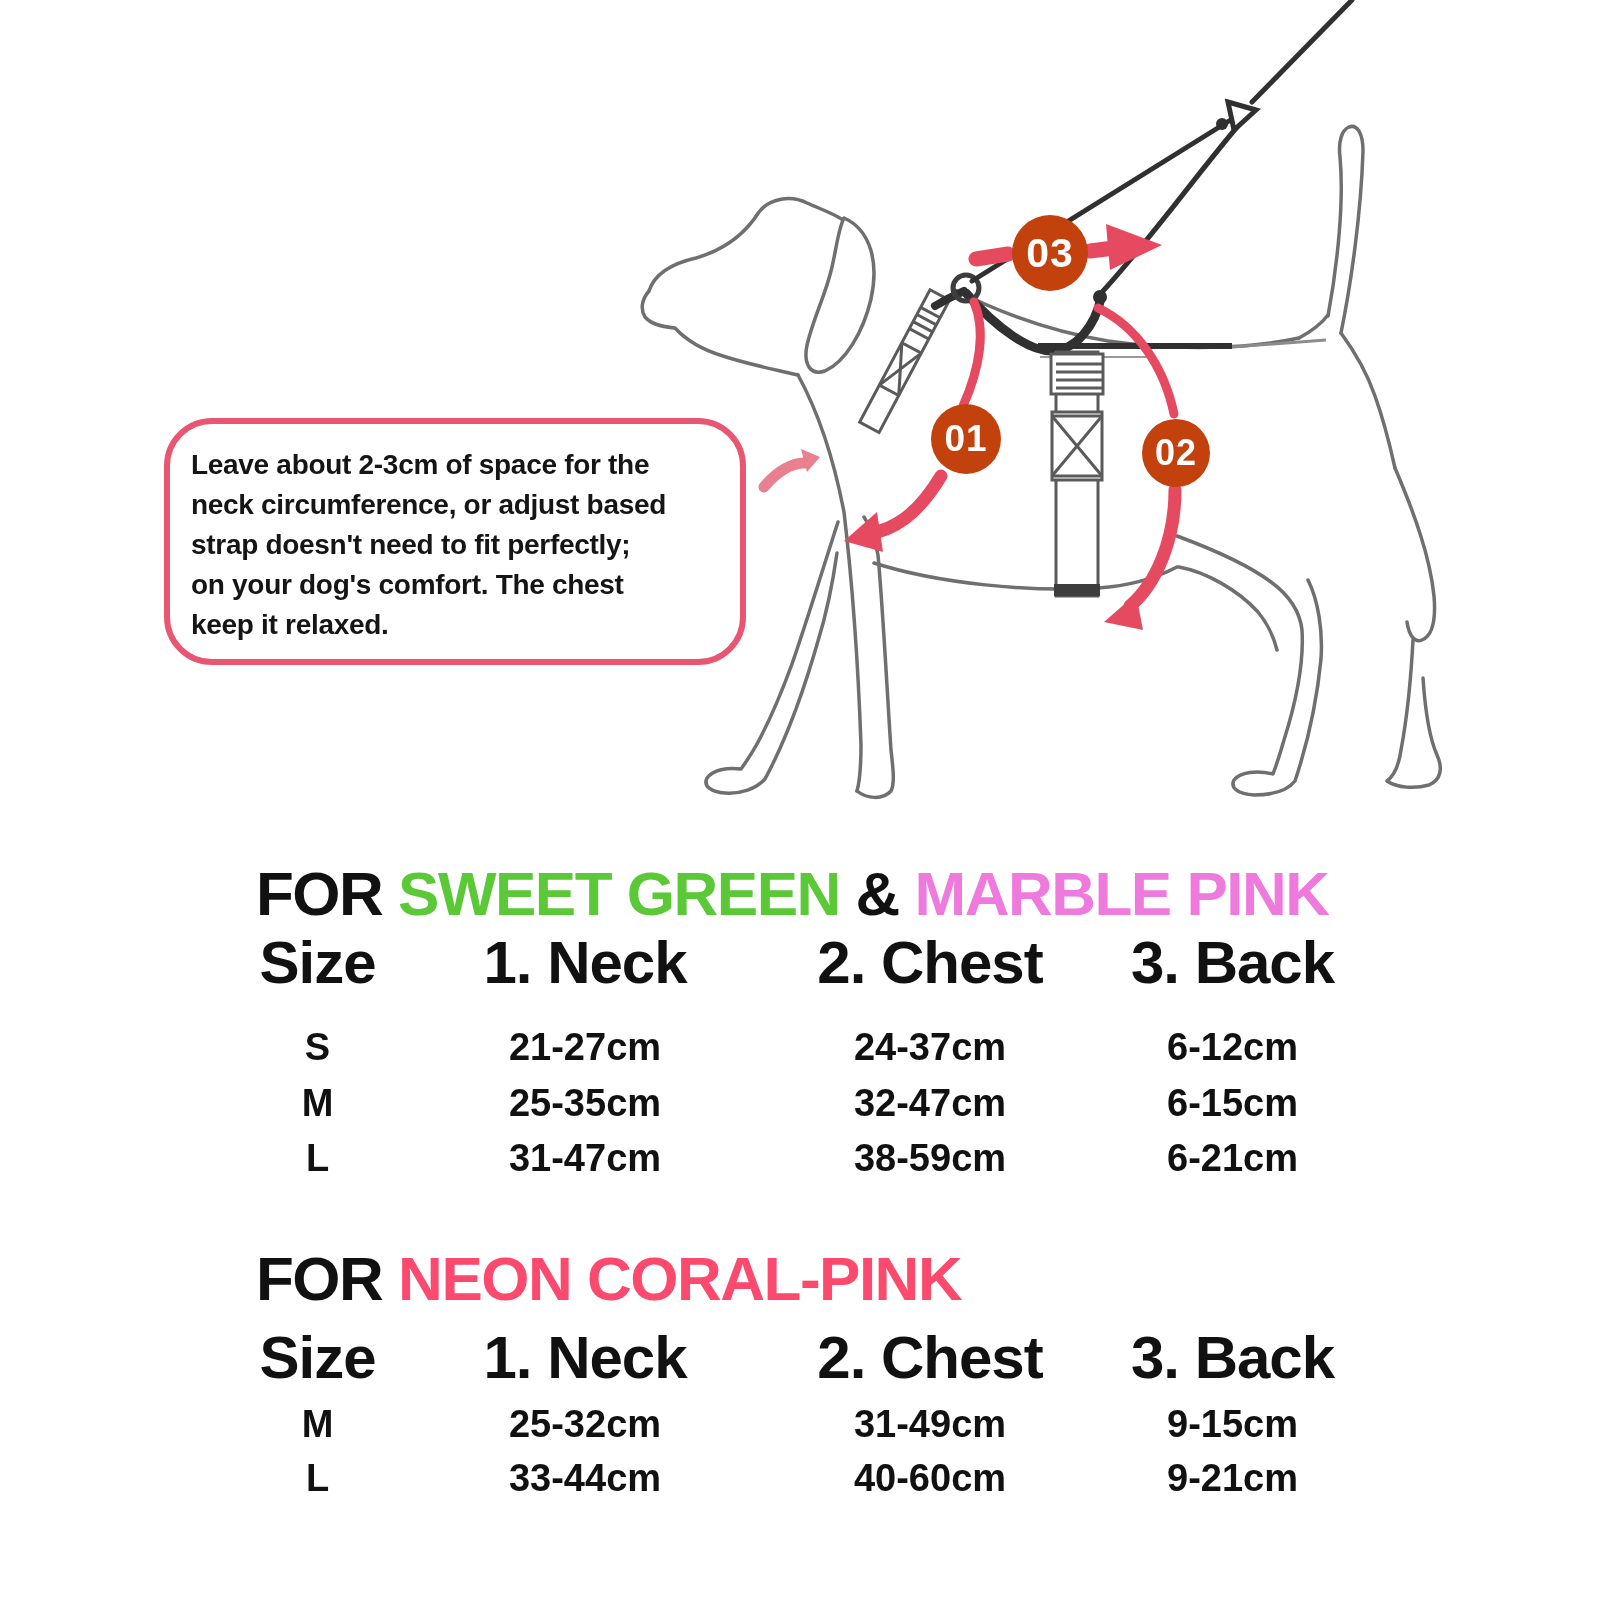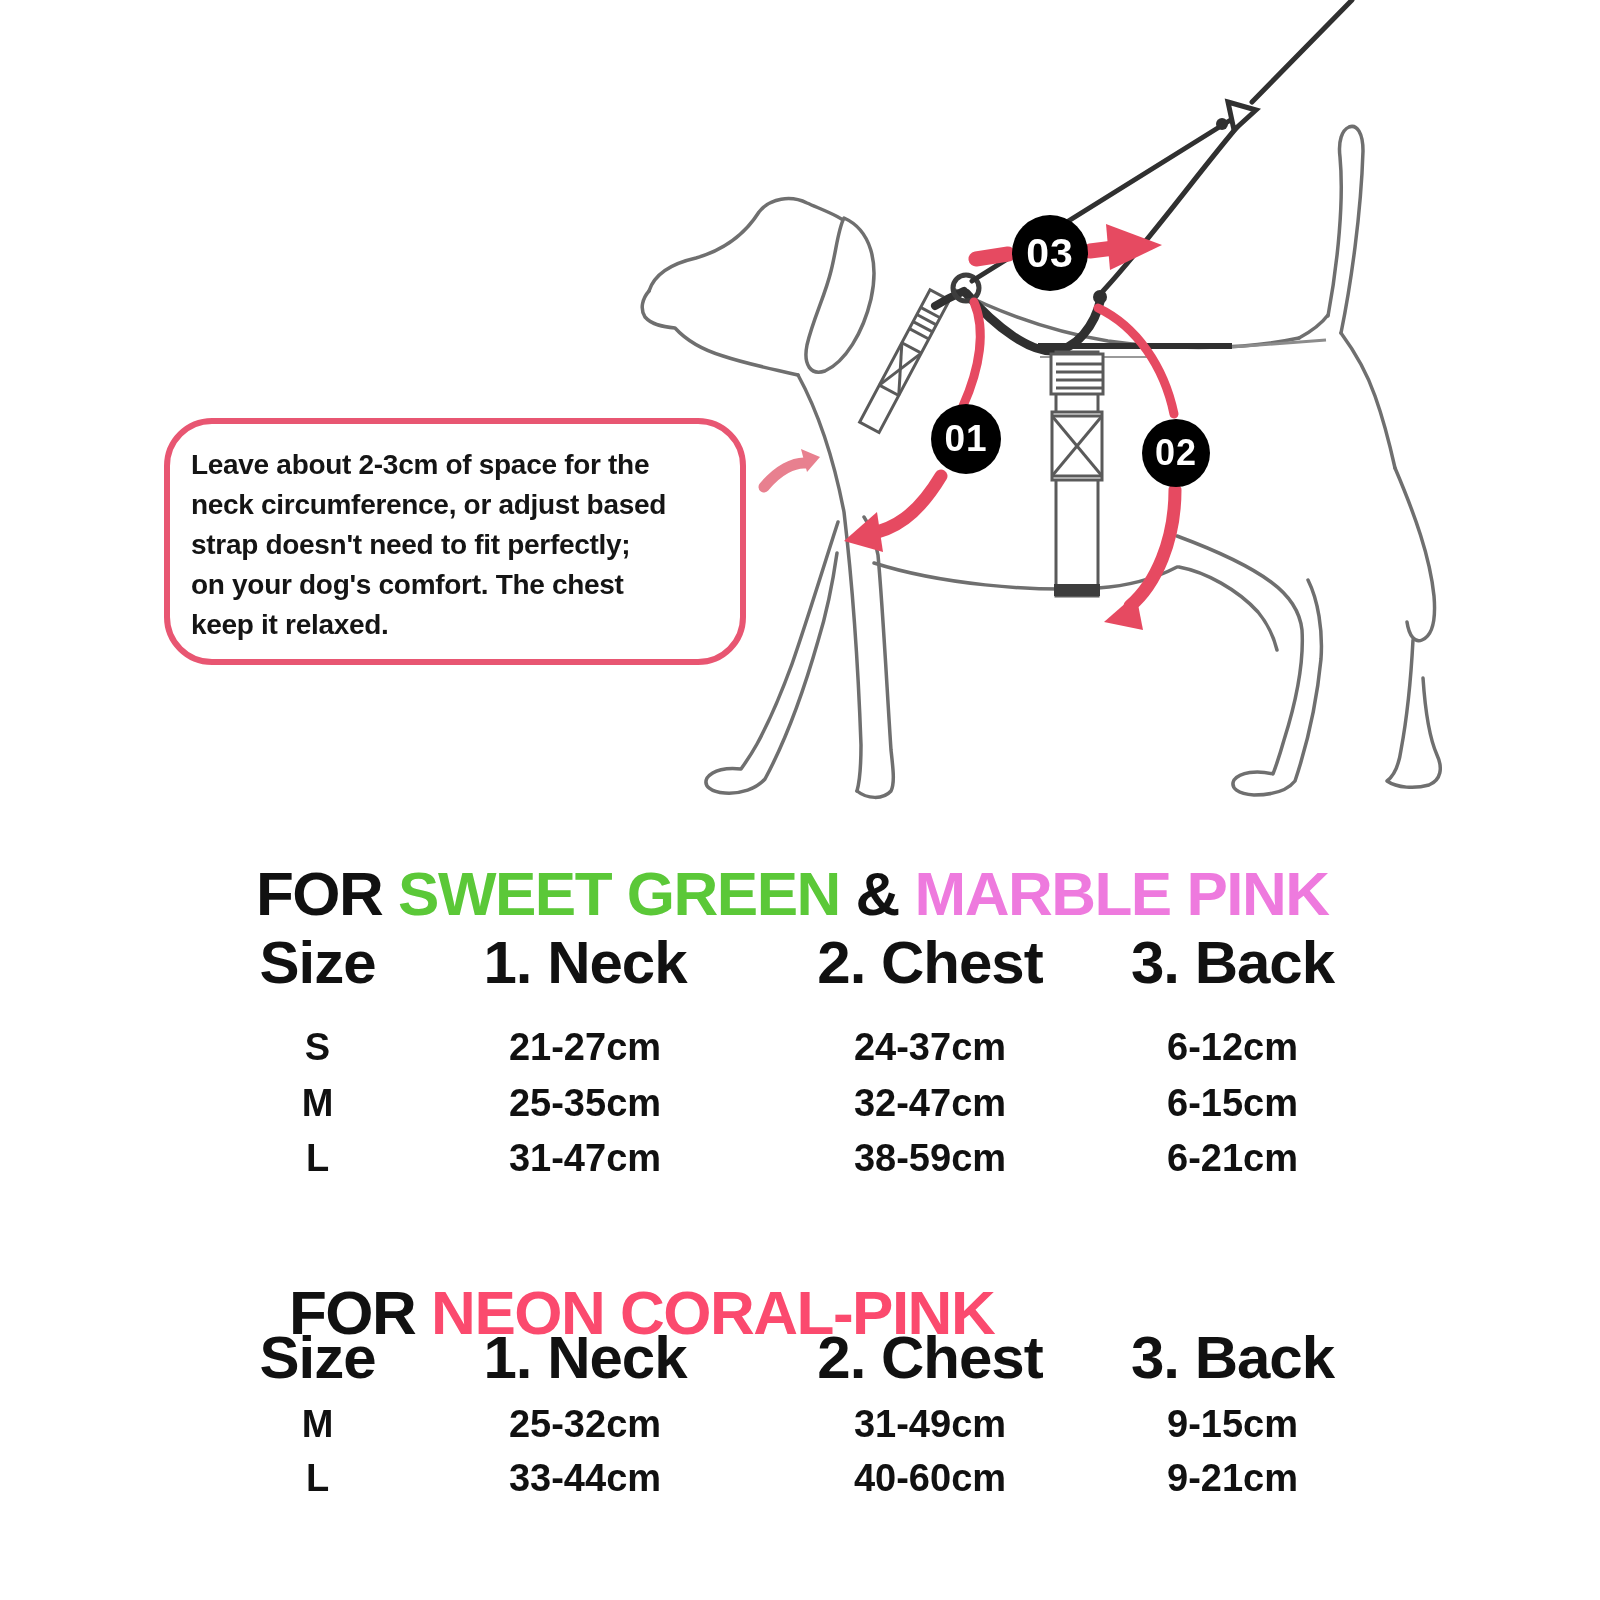--- a/index.html
+++ b/index.html
@@ -2,39 +2,39 @@
 <html><head>
 <meta charset="utf-8">
 <style>
   html,body{margin:0;padding:0;background:#ffffff;}
   body{width:1600px;height:1600px;position:relative;overflow:hidden;
        font-family:"Liberation Sans","DejaVu Sans",sans-serif;color:#111;}
   .stage{position:absolute;inset:0;}
   svg{position:absolute;left:0;top:0;}
 
   
-  .callout{position:absolute;border-radius:50%;background:#000000;color:#fff;
+  .callout{position:absolute;border-radius:50%;background:#c2410c;color:#fff;
            display:flex;align-items:center;justify-content:center;
            font-weight:bold;letter-spacing:1px;}
   .c1{left:931px;top:404px;width:70px;height:70px;font-size:37px;}
   .c2{left:1142px;top:419px;width:68px;height:68px;font-size:36px;}
   .c3{left:1012px;top:215px;width:76px;height:76px;font-size:41px;}
 
   
   .bubble{position:absolute;left:164px;top:418px;width:582px;height:247px;
           box-sizing:border-box;border:6px solid #e85672;border-radius:48px;
           background:#fff;padding:21px 15px 0 21px;}
   .bubble .ln{font-size:28px;font-weight:bold;line-height:40px;white-space:nowrap;
               letter-spacing:-0.3px;color:#151515;}
 
   
   .tbl-title{position:absolute;left:256px;margin:0;font-size:62px;font-weight:bold;
              letter-spacing:-1.5px;white-space:nowrap;color:#111;}
   .t1-title{top:858px;}
-  .t2-title{top:1277px;margin-left:33px;}
+  .t2-title{top:1243px;}
   .c-green{color:#5bc838;}
   .c-mpink{color:#ee7ade;text-align:right;}
   .c-coral{color:#fb4a6e;}
 
   .grid{position:absolute;left:230px;width:1140px;display:grid;
         grid-template-columns:175px 360px 330px 275px;}
   .grid div{text-align:center;white-space:nowrap;}
   .hdr{font-size:60px;font-weight:bold;letter-spacing:-1px;line-height:62px;}
   .h1{top:932px;}
   .h2{top:1327px;}

